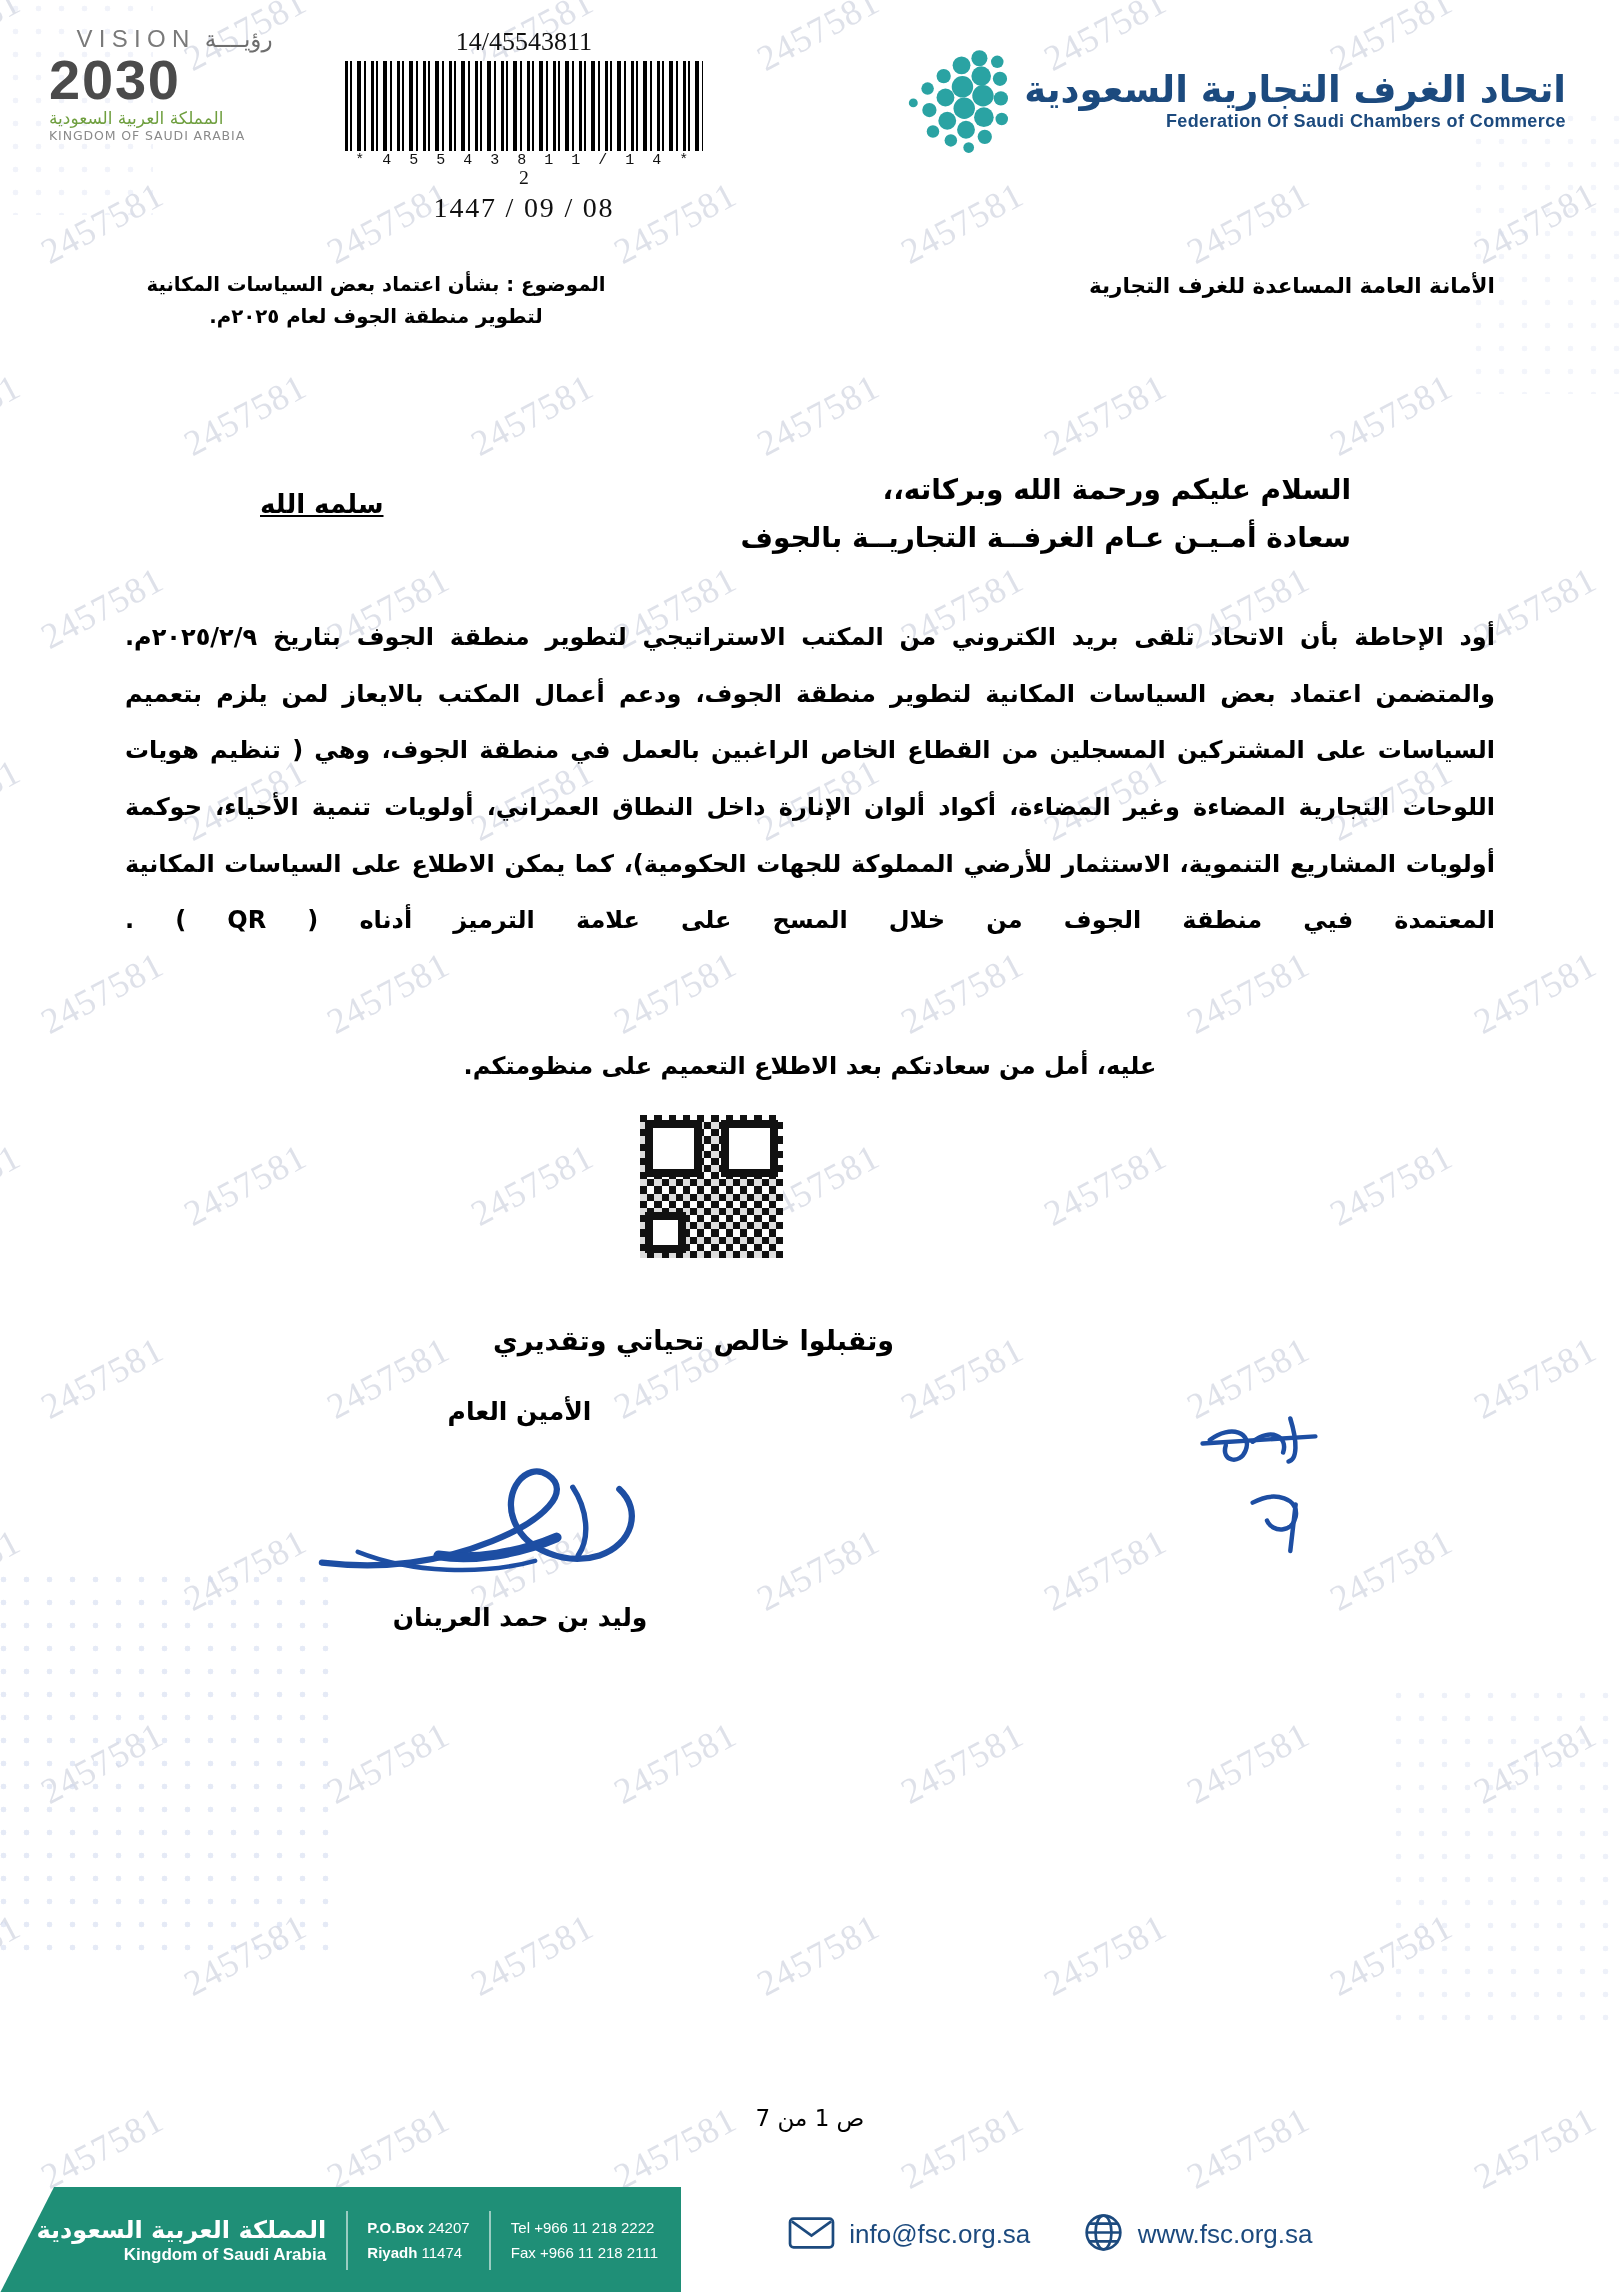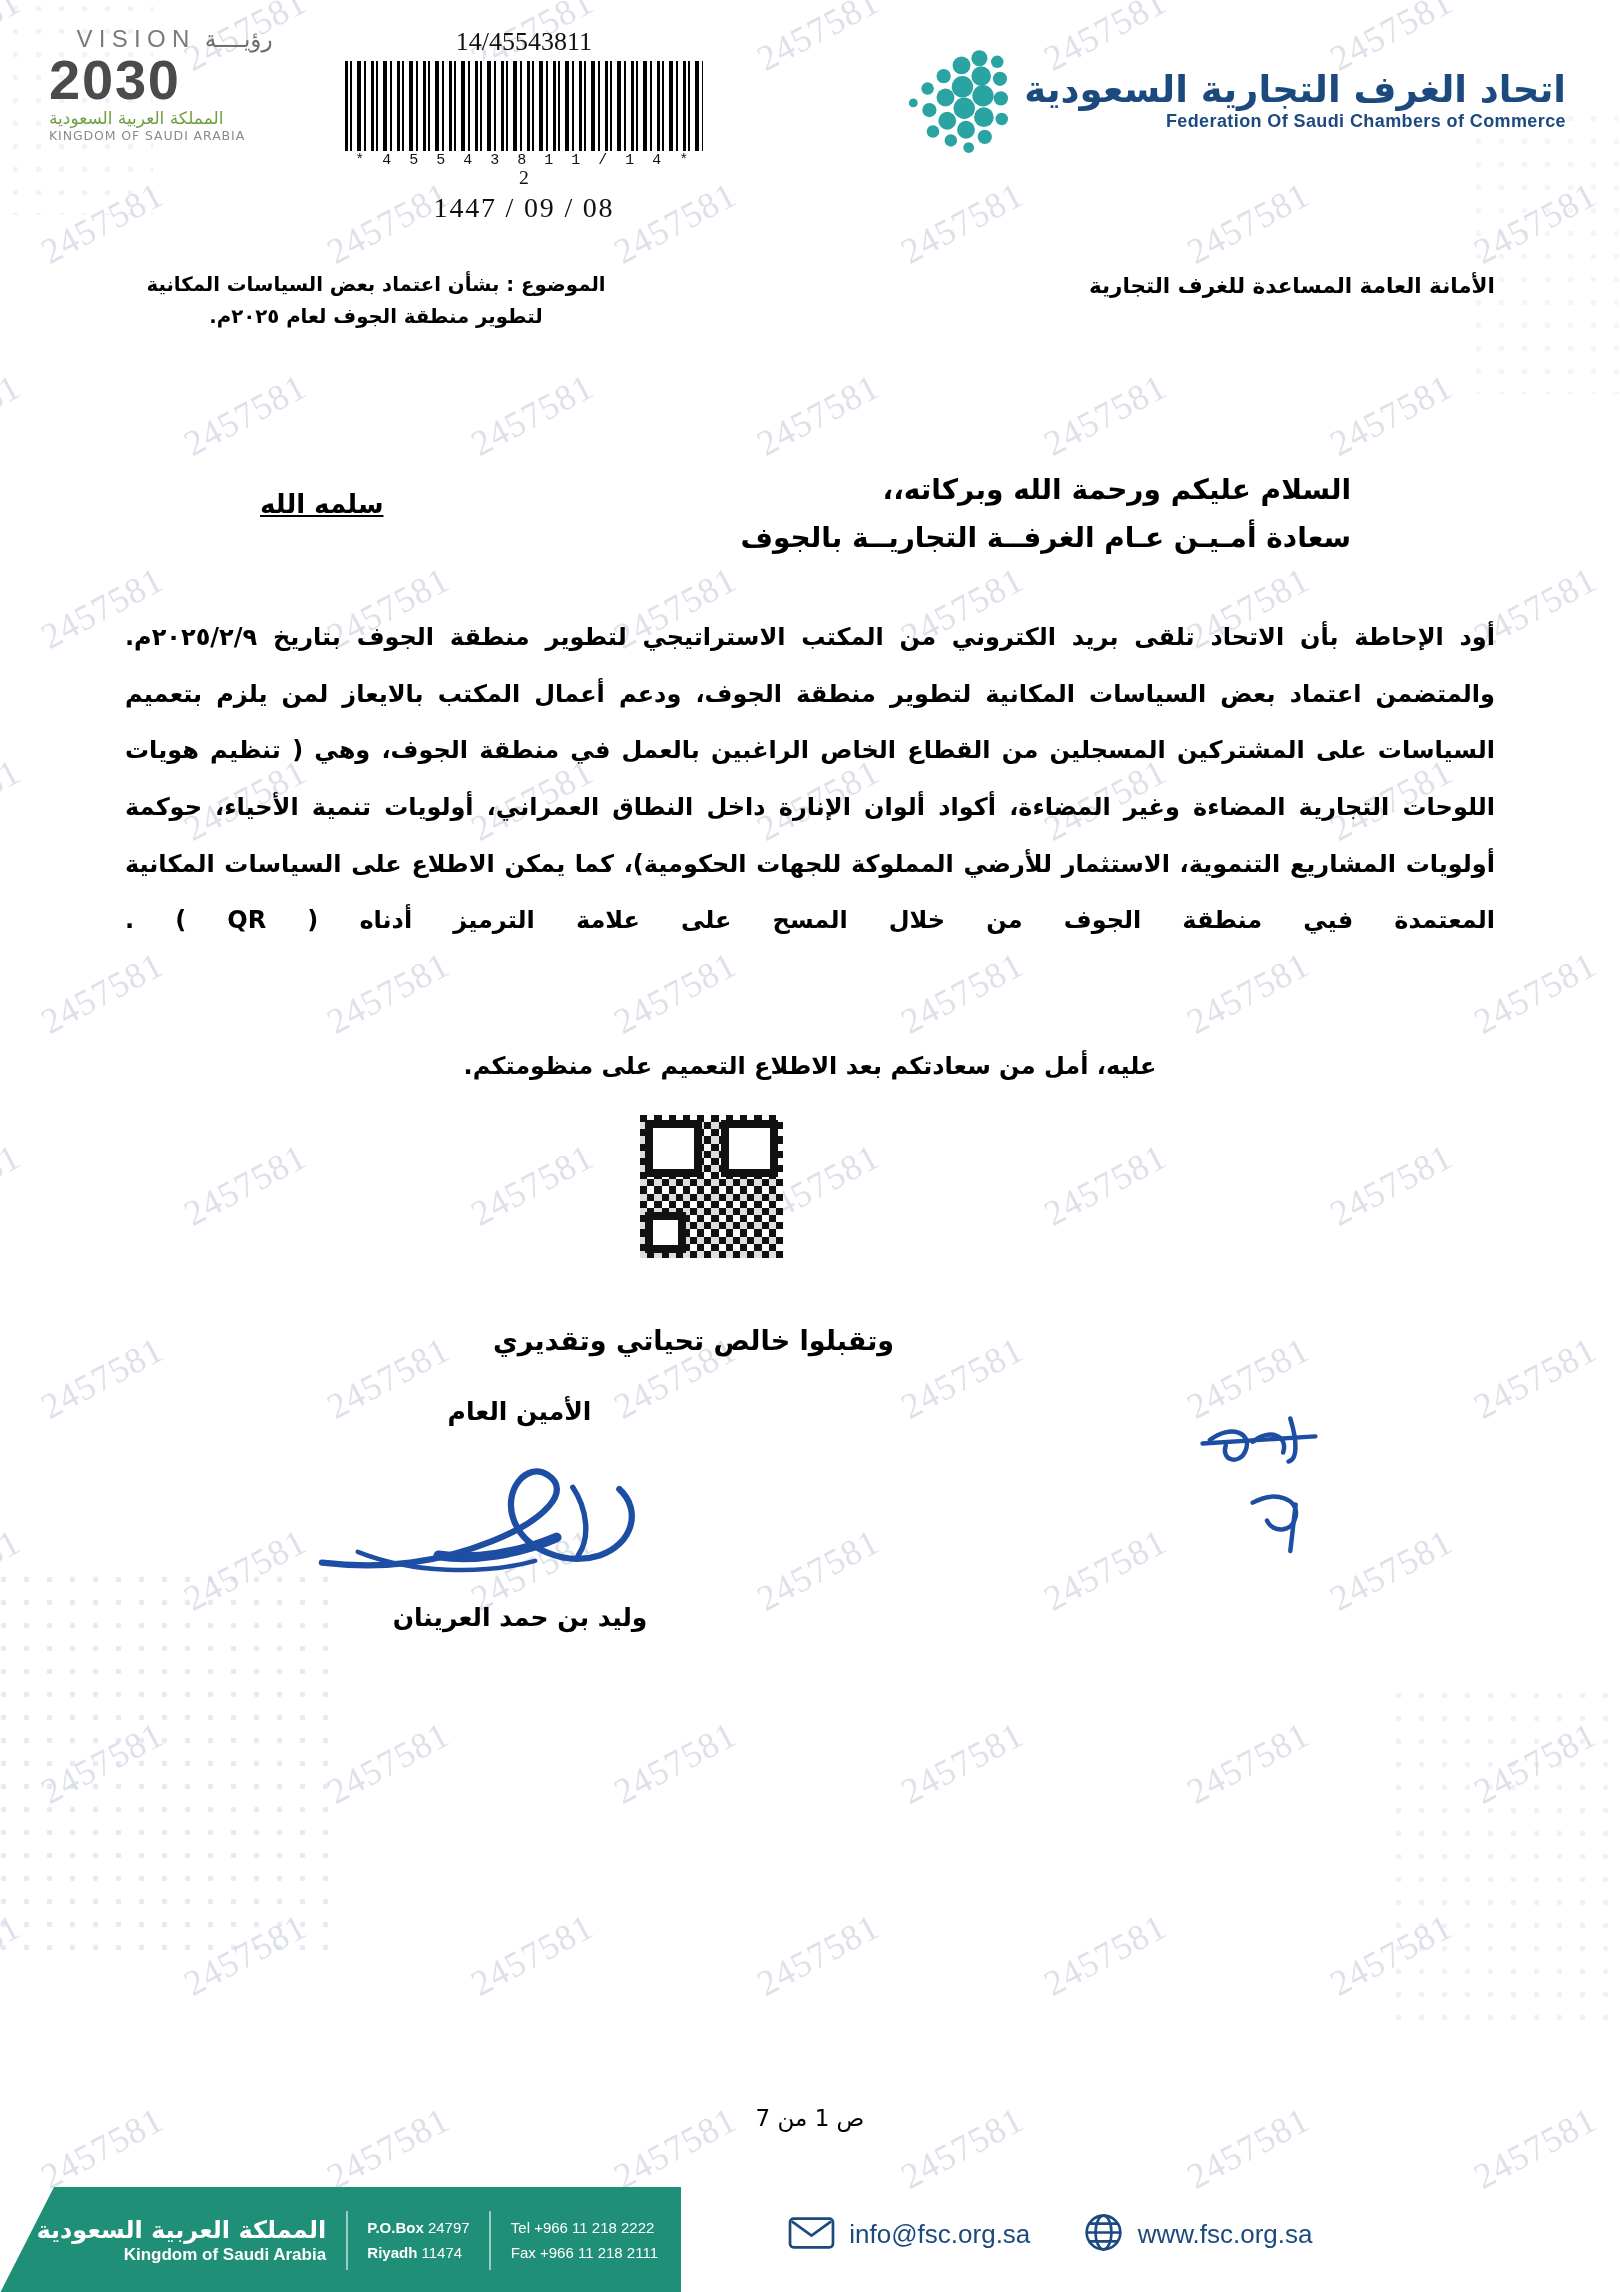--- a/index.html
+++ b/index.html
@@ -443,21 +443,21 @@
 
     <div class="footer-band">
       <div class="fb-col">
         <div>Tel  +966 11 218 2222</div>
         <div>Fax +966 11 218 2111</div>
       </div>
       <div class="fb-sep"></div>
       <div class="fb-col">
         <div>
           <b>P.O.Box</b>
-          <span>24797</span>
+          <span>24207</span>
         </div>
         <div>
           <b>Riyadh</b>
           <span>11474</span>
         </div>
       </div>
       <div class="fb-sep"></div>
       <div>
         <div class="fb-ar">المملكة العربية السعودية</div>
         <div class="fb-en">Kingdom of Saudi Arabia</div>

